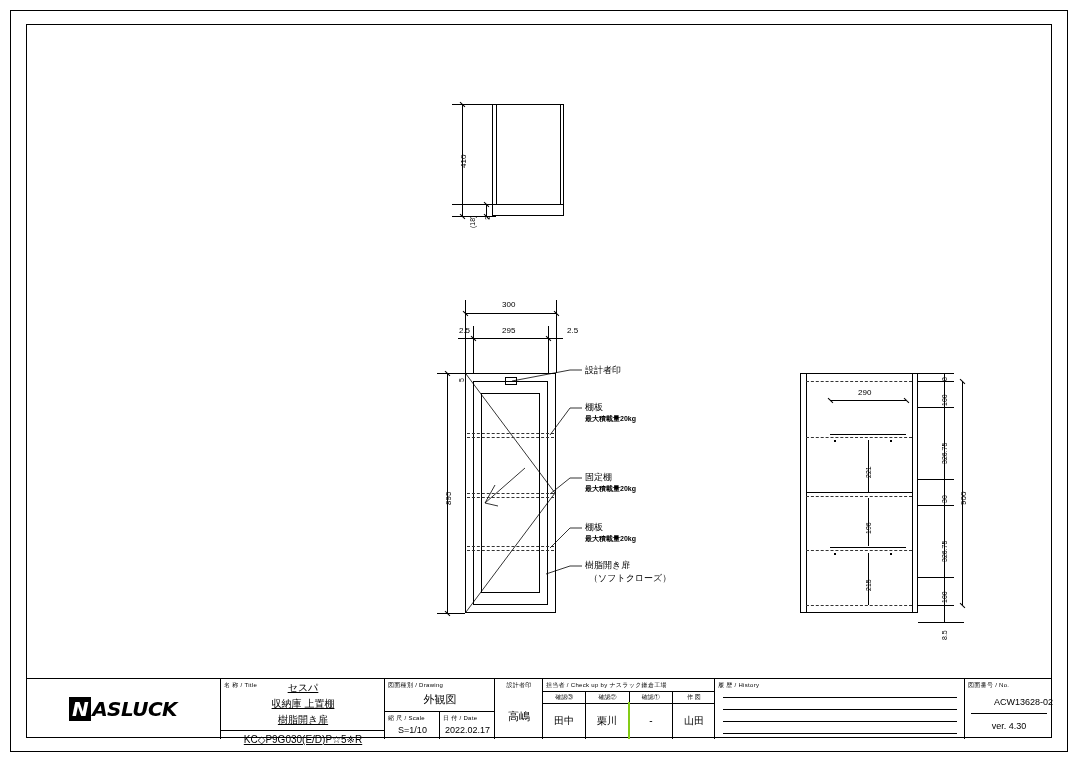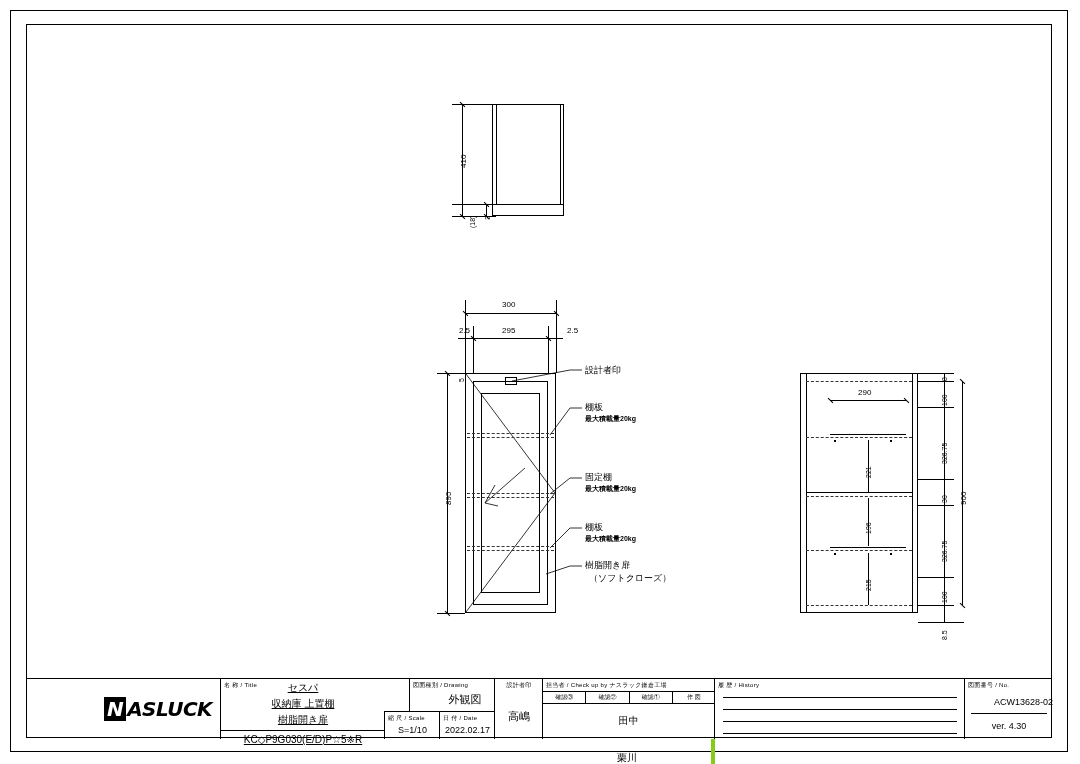--- a/index.html
+++ b/index.html
@@ -219,35 +219,35 @@
     <div class="vtxt7" style="left:941px;top:640px;">8.5</div>
 
     <div class="ln v" style="left:962px;top:381px;height:224px;"></div>
     <div class="tick" style="left:959px;top:381px;"></div>
     <div class="tick" style="left:959px;top:605px;"></div>
     <div class="vtxt" style="left:959px;top:505px;">900</div>
   </div>
 
   <div class="tb">
 
-    <div class="cell ctr" style="left:0;top:0;width:194px;height:60px;margin-left:35px;">
+    <div class="cell ctr" style="left:0;top:0;width:194px;height:60px;">
       <span class="logo"><span class="logoN">N</span><span>ASLUCK</span></span>
     </div>
 
     <div class="cell bl" style="left:194px;top:0;width:164px;height:60px;">
       <div class="lbl" style="position:absolute;left:3px;top:2px;">名 称 / Title</div>
       <div style="position:absolute;left:0;top:0;width:164px;text-align:center;text-decoration:underline;">
         <div style="font-size:10px;margin-top:2px;">セスパ</div>
         <div style="font-size:10px;margin-top:2px;">収納庫 上置棚</div>
         <div style="font-size:10px;margin-top:2px;">樹脂開き扉</div>
         <div style="font-size:10px;margin-top:3px;border-top:1px solid #000;padding-top:3px;">KC◇P9G030(E/D)P☆5※R</div>
       </div>
     </div>
 
-    <div class="cell bl" style="left:358px;top:0;width:110px;height:32px;margin-left:25px;">
+    <div class="cell bl" style="left:358px;top:0;width:110px;height:32px;">
       <div class="lbl" style="position:absolute;left:3px;top:2px;">図面種別 / Drawing</div>
       <div style="position:absolute;left:0;top:13px;width:110px;text-align:center;font-size:11px;">外観図</div>
     </div>
     <div class="cell bl bt" style="left:358px;top:32px;width:55px;height:28px;">
       <div class="lbl" style="position:absolute;left:3px;top:2px;">縮 尺 / Scale</div>
       <div style="position:absolute;left:0;top:13px;width:55px;text-align:center;font-size:9px;">S=1/10</div>
     </div>
     <div class="cell bl bt" style="left:413px;top:32px;width:55px;height:28px;">
       <div class="lbl" style="position:absolute;left:3px;top:2px;">日 付 / Date</div>
       <div style="position:absolute;left:0;top:13px;width:55px;text-align:center;font-size:9px;">2022.02.17</div>
@@ -259,23 +259,23 @@
     </div>
 
     <div class="cell bl" style="left:516px;top:0;width:172px;height:60px;">
       <div class="lbl" style="position:absolute;left:3px;top:2px;">担当者 / Check up by  ナスラック鎌倉工場</div>
       <div style="position:absolute;left:0;top:12px;width:172px;height:11px;border-top:1px solid #000;border-bottom:1px solid #000;display:flex;">
         <div style="flex:1;border-right:1px solid #000;text-align:center;font-size:6px;line-height:11px;">確認③</div>
         <div style="flex:1;border-right:1px solid #000;text-align:center;font-size:6px;line-height:11px;">確認②</div>
         <div style="flex:1;border-right:1px solid #000;text-align:center;font-size:6px;line-height:11px;">確認①</div>
         <div style="flex:1;text-align:center;font-size:6px;line-height:11px;">作 図</div>
       </div>
-      <div style="position:absolute;left:0;top:23px;width:172px;height:37px;display:flex;flex-direction:column;">
+      <div style="position:absolute;left:0;top:23px;width:172px;height:37px;display:flex;">
         <div style="flex:1;border-right:1px solid #000;text-align:center;font-size:10px;line-height:37px;">田中</div>
-        <div style="flex:1;border-right:4px solid #84cc16;text-align:center;font-size:10px;line-height:37px;">栗川</div>
+        <div style="flex:1;border-right:2px solid #84cc16;text-align:center;font-size:10px;line-height:37px;">栗川</div>
         <div style="flex:1;border-right:1px solid #000;text-align:center;font-size:10px;line-height:37px;">-</div>
         <div style="flex:1;text-align:center;font-size:10px;line-height:37px;">山田</div>
       </div>
     </div>
 
     <div class="cell bl" style="left:688px;top:0;width:250px;height:60px;">
       <div class="lbl" style="position:absolute;left:3px;top:2px;">履 歴 / History</div>
       <div class="ln h" style="left:8px;top:18px;width:234px;"></div>
       <div class="ln h" style="left:8px;top:30px;width:234px;"></div>
       <div class="ln h" style="left:8px;top:42px;width:234px;"></div>

